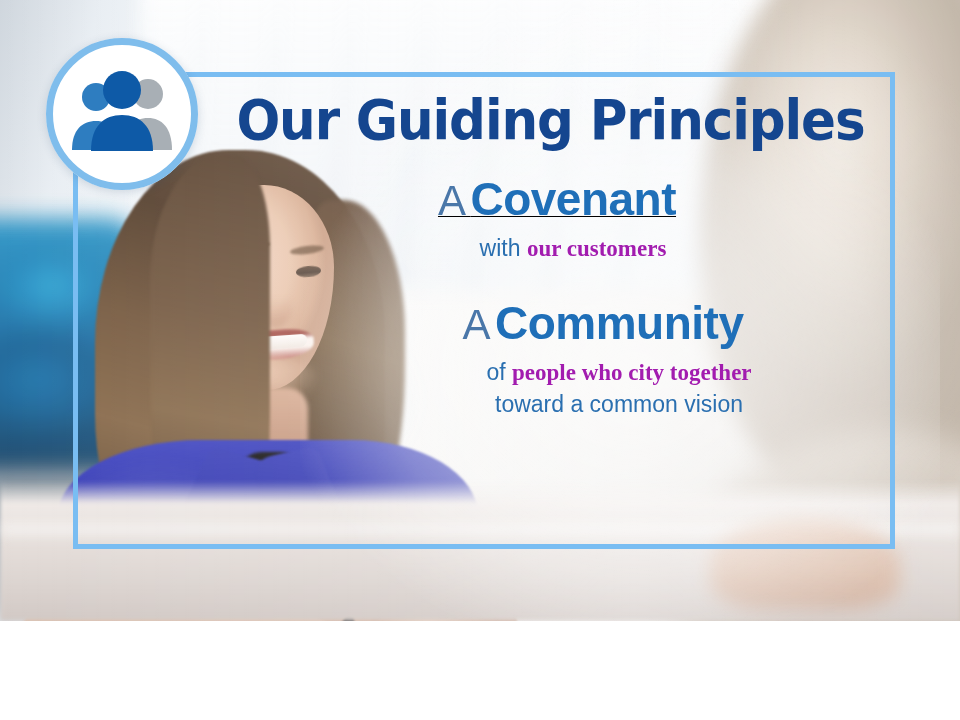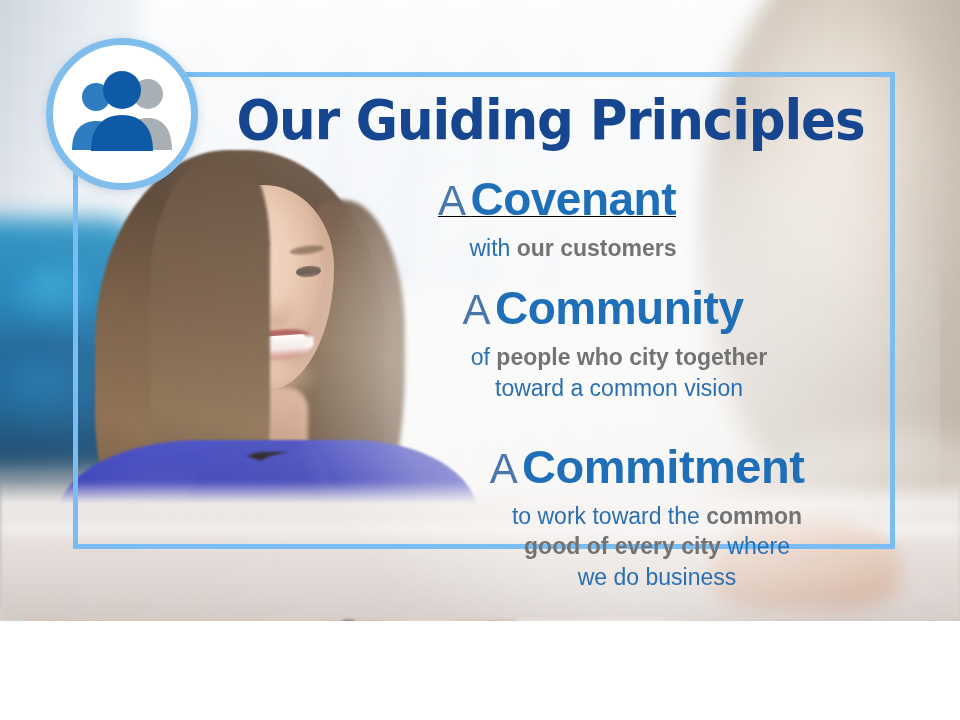--- a/index.html
+++ b/index.html
@@ -425,26 +425,26 @@
     letter-spacing: -.5px;
   }
   .p-sub {
     text-align: center;
     font-family: "Liberation Sans", sans-serif;
     font-size: 23px;
     line-height: 1.32;
     color: #2a6fb0;
     margin-top: 10px;
   }
-  .p-sub b { font-weight: bold; color: #737373; }
+  .p-sub b { font-weight: bold; color: #a21caf; font-family: Liberation Serif, serif; }
 
   
   #pr-0 .p-head { transform: translateX(-38px); text-decoration: underline; }
   #pr-0 .p-sub  { transform: translateX(-22px); }
-  #pr-1 { margin-top: 22px; }
+  #pr-1 { margin-top: 36px; }
   #pr-1 .p-head { transform: translateX(8px); }
   #pr-1 .p-sub  { transform: translateX(24px); }
   #pr-2 { margin-top: 40px; }
   #pr-2 .p-head { transform: translateX(52px); }
   #pr-2 .p-sub  { transform: translateX(62px); }
   #pr-2 .p-head .word { font-size: 47px; }
 </style>
 </head>
 <body>
 
@@ -531,22 +531,15 @@
     </div>
 
     <div class="principle" id="pr-1">
       <div class="p-head">
         <span class="lead">A</span>
         <span class="word">Community</span>
       </div>
       <div class="p-sub"><span>of </span><b>people who city together</b><br><span>toward a common vision</span></div>
     </div>
 
-    <div class="principle" id="pr-2">
-      <div class="p-head">
-        <span class="lead">A</span>
-        <span class="word">Commitment</span>
-      </div>
-      <div class="p-sub"><span>to work toward the </span><b>common</b><br><b>good of every city</b><span> where</span><br><span>we do business</span></div>
-    </div>
   </div>
 
 </div>
 
 </body></html>

